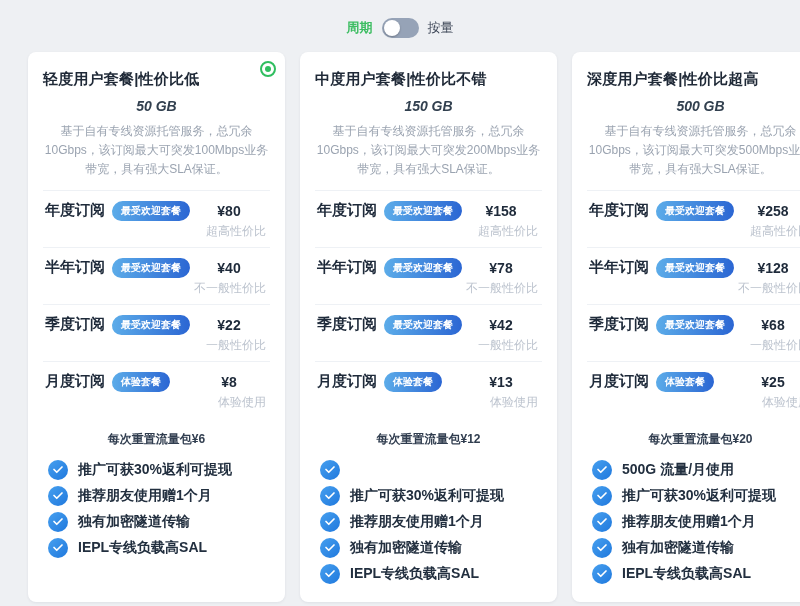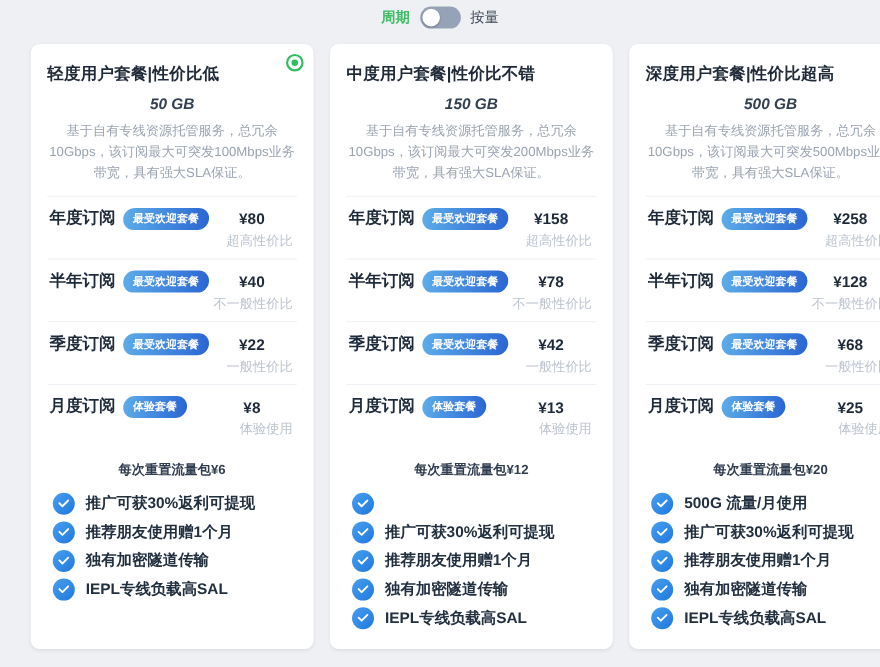--- a/index.html
+++ b/index.html
@@ -4,21 +4,21 @@
 <style>
   html,body{margin:0;padding:0;}
   body{
     width:800px;height:606px;
     background:#eef0f3;
     font-family:"Liberation Sans","DejaVu Sans",sans-serif;
     -webkit-font-smoothing:antialiased;
     overflow:hidden;
   }
   
-  .toggle-bar{display:flex;justify-content:center;align-items:center;gap:9px;padding-top:4px;height:24px;}
+  .toggle-bar{display:flex;justify-content:center;align-items:center;gap:9px;padding-top:16px;height:24px;}
   .toggle-label{font-size:13px;color:#3d4657;}
   .toggle-label.active{color:#3dbd62;font-weight:700;}
   .switch{width:37px;height:20px;border-radius:10px;background:#96a3b7;position:relative;cursor:pointer;flex:0 0 auto;}
   .switch .knob{position:absolute;left:2px;top:2px;width:16px;height:16px;border-radius:50%;background:#fff;box-shadow:0 1px 2px rgba(0,0,0,.25);}
   
   .cards-row{display:flex;gap:15px;margin:12px 28px 0;align-items:stretch;}
   .card{
     flex:1 1 0;background:#fff;border-radius:8px;
     box-shadow:0 1px 3px rgba(20,30,55,.07);
     padding:12px 15px 15px;position:relative;

